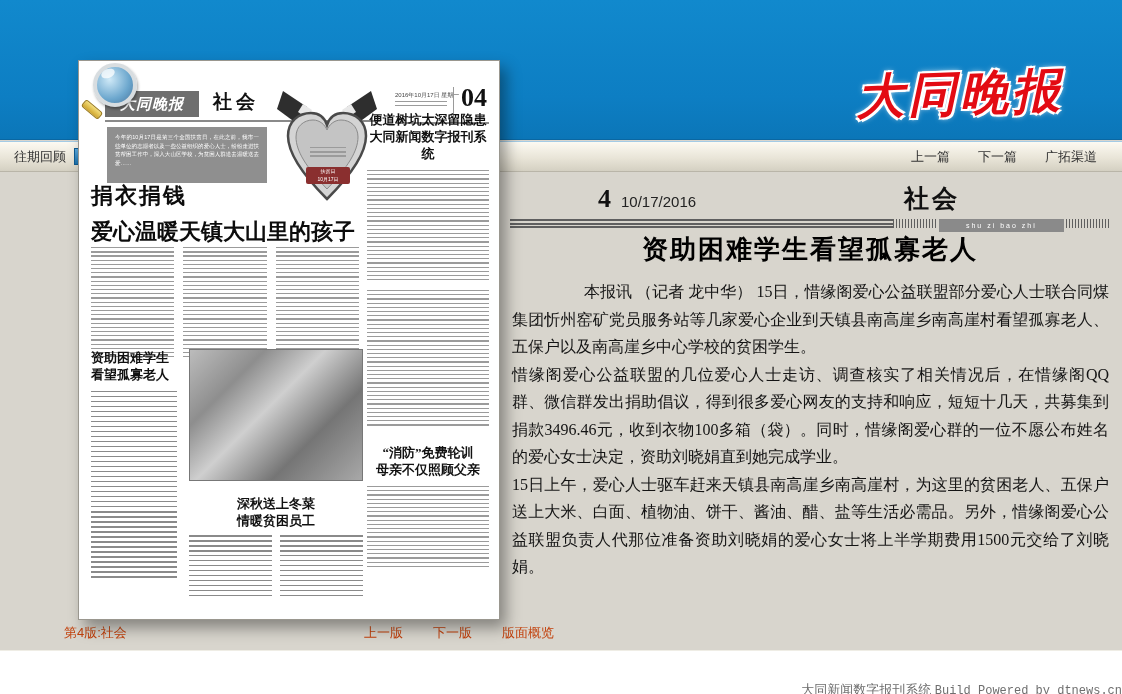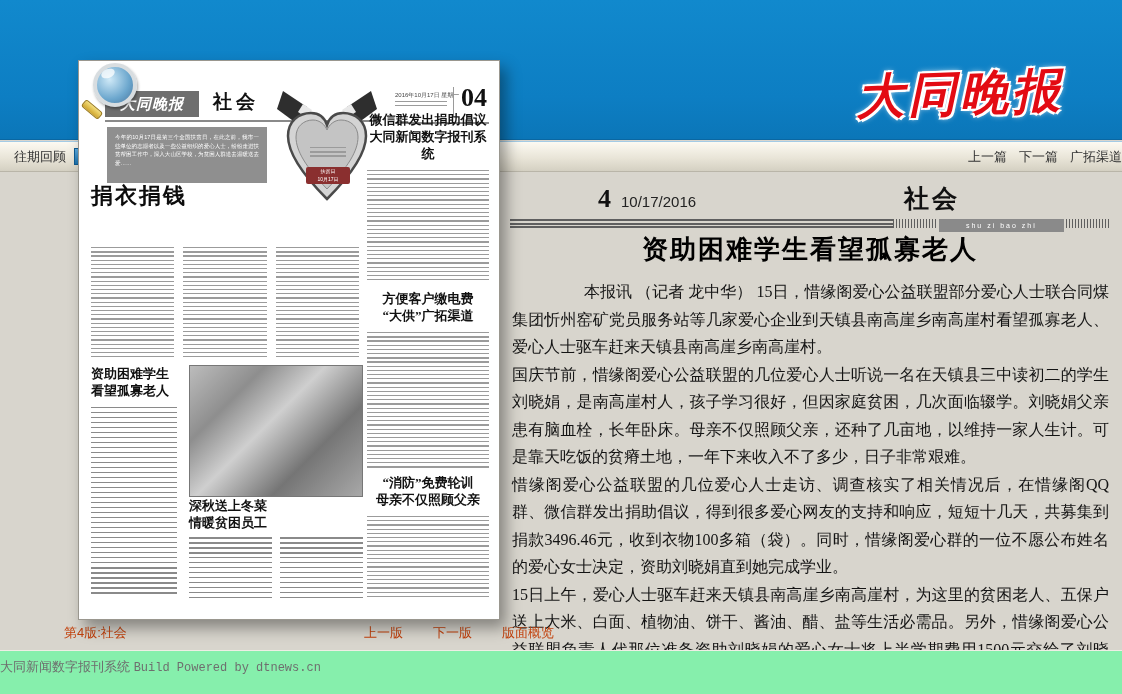--- a/index.html
+++ b/index.html
@@ -16,21 +16,21 @@
   .logo { position:absolute; right:58px; top:62px; font-family:"DejaVu Serif","Liberation Serif",serif;
           font-weight:bold; font-style:italic; font-size:48px; letter-spacing:4px; color:#e30b13;
           transform:rotate(-2deg);
           text-shadow:0 0 4px #fff,0 0 7px #fff,2px 2px 0 #fff,-2px -2px 0 #fff,2px -2px 0 #fff,-2px 2px 0 #fff; }
 
   
   .toolbar { position:absolute; left:0; top:141px; width:1122px; height:31px;
              background:linear-gradient(#fcfaf2,#e9e5d8 55%,#d4d0c2); border-top:1px solid #a3cbe5;
              border-bottom:1px solid #b9b5a8; display:flex; align-items:center; font-size:13px; color:#333; }
   .toolbar .left { display:flex; align-items:center; margin-left:14px; }
-  .toolbar .right { position:absolute; right:0; display:flex; gap:12px; }
+  .toolbar .right { position:absolute; right:25px; display:flex; gap:28px; }
   .toolbar .tlnk { cursor:pointer; color:#333; }
   .cal-btn { width:24px; height:17px; margin-left:8px; background:linear-gradient(#5aa9de,#1b72ad);
              border:1px solid #0f5c92; display:flex; align-items:center; justify-content:center; cursor:pointer; }
   .cal-grid { width:14px; height:9px; border:1px solid #fff;
               background-image:linear-gradient(#fff 1px,transparent 1px),linear-gradient(90deg,#fff 1px,transparent 1px);
               background-size:4px 4px; }
   .cal-arrow { width:15px; height:17px; margin-left:1px; background:linear-gradient(#ffffff,#cfe7f6);
                border:1px solid #7fb3d6; color:#1b72ad; font-size:8px; line-height:15px; text-align:center; cursor:pointer; }
   .srch-ic { margin:0 5px 0 46px; cursor:pointer; display:flex; }
 
@@ -75,27 +75,27 @@
   .hl-main .l1 { font-size:22px; letter-spacing:2px; }
   .hl-main .l2 { font-size:22px; letter-spacing:0px; margin-top:6px; white-space:nowrap; }
 
   .sub-hl { font-family:"Liberation Serif",serif; font-weight:bold; color:#111; font-size:13px;
             line-height:17px; text-align:center; }
   .rcol { position:absolute; left:288px; top:50px; width:122px; }
   .rcol .ft { width:122px; }
   .lcols { position:absolute; left:12px; top:186px; width:268px; display:flex; gap:9px; }
   .lcols .c { flex:1; height:112px; }
 
-  .midrow { position:absolute; left:12px; top:304px; width:272px; display:flex; gap:12px; }
+  .midrow { position:absolute; left:12px; top:288px; width:272px; display:flex; gap:12px; }
   .midcol-l { width:90px; }
   .midcol-l .sub-hl { text-align:left; }
   .midcol-r { width:174px; }
   .photo { width:174px; height:132px; border:1px solid #777;
            background:linear-gradient(135deg,#bcbcbc 0%,#8e8e8e 25%,#cfcfcf 45%,#757575 70%,#a8a8a8 100%); }
-  .midcol-r .sub-hl { text-align:left; margin-top:0; }
+  .midcol-r .sub-hl { text-align:center; margin-top:14px; }
   .mini2 { display:flex; gap:8px; margin-top:6px; }
   .mini2 .c { flex:1; height:64px; }
 
   
   .pgheader { position:absolute; left:510px; top:182px; width:600px; height:48px; }
   .pgh-text { display:flex; align-items:baseline; }
   .pgh-num { margin-left:88px; font-size:26px; font-weight:bold; font-family:"Liberation Serif",serif; color:#111; }
   .pgh-date { margin-left:10px; font-size:15px; color:#222; }
   .pgh-sec { margin-left:208px; font-size:25px; font-weight:bold; font-family:"Liberation Serif",serif;
              letter-spacing:3px; color:#111; }
@@ -111,22 +111,22 @@
                font-family:"Liberation Serif",serif; font-weight:bold; font-size:26px; color:#000; letter-spacing:2px; }
   .art-body { position:absolute; left:512px; top:278px; width:597px; font-family:"Liberation Serif","DejaVu Serif",serif;
               font-size:16px; line-height:27.5px; color:#141414; text-align:justify; }
   .art-body p.ind { text-indent:4.5em; }
 
   
   .botbar { position:absolute; left:0; top:620px; width:1122px; height:28px; font-size:13px; color:#c2410c; }
   .bot-left { position:absolute; left:64px; top:4px; }
   .bot-links { position:absolute; left:348px; top:4px; display:flex; gap:14px; }
   .bot-links span { cursor:pointer;margin-left:16px; }
-  .footer { position:absolute; left:0; top:650px; width:1122px; height:44px; background:#86efac;
-            border-top:1px solid #efede5; text-align:left; color:#6e6e6e; font-size:13px; padding-top:7px; }
+  .footer { position:absolute; left:0; top:650px; width:1122px; height:44px; background:#ffffff;
+            border-top:1px solid #efede5; text-align:right; color:#6e6e6e; font-size:13px; padding-top:30px; }
   .footer .en { font-family:"Liberation Mono","DejaVu Sans Mono",monospace; font-size:12px; }
 </style>
 </head>
 <body>
 
 <div id="app">
 
   <div class="topbar">
     <div class="logo">大同晚报</div>
   </div>
@@ -184,34 +184,31 @@
       </svg>
       <div class="figs ft"></div>
       <div class="heart-banner">
         <div>扶贫日</div>
         <div>10月17日</div>
       </div>
     </div>
 
     <div class="hl-main">
       <div class="l1">捐衣捐钱</div>
+      <div class="l2">爱心温暖天镇大山里的孩子</div>
     </div>
 
     <div class="rcol">
       <div class="sub-hl">
-        <div>微信群发出捐助倡议</div>
+        <div>便道树坑太深留隐患</div>
         <div>大同新闻数字报刊系统</div>
       </div>
       <div class="ft" style="height:112px; margin-top:8px;"></div>
-      <div class="sub-hl" style="margin-top:8px;">
-        <div>方便客户缴电费</div>
-        <div>“大供”广拓渠道</div>
-      </div>
       <div class="ft" style="height:138px; margin-top:8px;"></div>
-      <div class="sub-hl" style="margin-top:4px;">
+      <div class="sub-hl" style="margin-top:16px;">
         <div>“消防”免费轮训</div>
         <div>母亲不仅照顾父亲</div>
       </div>
       <div class="ft" style="height:82px; margin-top:8px;"></div>
     </div>
 
     <div class="lcols">
       <div class="c ft"></div>
       <div class="c ft"></div>
       <div class="c ft"></div>
@@ -249,22 +246,21 @@
       <div class="rl a"></div>
         <div class="rh"></div>
       <div class="pill">shu zi bao zhi</div>
       <div class="rh"></div>
         <div class="rl b"></div>
     </div>
   </div>
 
   <div class="art-title">资助困难学生看望孤寡老人</div>
   <div class="art-body">
-    <p class="ind">本报讯 （记者 龙中华） 15日，惜缘阁爱心公益联盟部分爱心人士联合同煤集团忻州窑矿党员服务站等几家爱心企业到天镇县南高崖乡南高崖村看望孤寡老人、爱心人士驱车赶来天镇县南高崖乡南高崖村。</p>
-    <p>国庆节前，惜缘阁爱心公益联盟的几位爱心人士听说一名在天镇县三中读初二的学生刘晓娟，是南高崖村人，孩子学习很好，但因家庭贫困，几次面临辍学。刘晓娟父亲患有脑血栓，长年卧床。母亲不仅照顾父亲，还种了几亩地，以维持一家人生计。可是靠天吃饭的贫瘠土地，一年下来收入不了多少，日子非常艰难。</p>
+    <p class="ind">本报讯 （记者 龙中华） 15日，惜缘阁爱心公益联盟部分爱心人士联合同煤集团忻州窑矿党员服务站等几家爱心企业到天镇县南高崖乡南高崖村看望孤寡老人、五保户以及南高崖乡中心学校的贫困学生。</p>
     <p>惜缘阁爱心公益联盟的几位爱心人士走访、调查核实了相关情况后，在惜缘阁QQ群、微信群发出捐助倡议，得到很多爱心网友的支持和响应，短短十几天，共募集到捐款3496.46元，收到衣物100多箱（袋）。同时，惜缘阁爱心群的一位不愿公布姓名的爱心女士决定，资助刘晓娟直到她完成学业。</p>
     <p>15日上午，爱心人士驱车赶来天镇县南高崖乡南高崖村，为这里的贫困老人、五保户送上大米、白面、植物油、饼干、酱油、醋、盐等生活必需品。另外，惜缘阁爱心公益联盟负责人代那位准备资助刘晓娟的爱心女士将上半学期费用1500元交给了刘晓娟。</p>
   </div>
 
   <div class="botbar">
     <div class="bot-left">第4版:社会</div>
     <div class="bot-links">
       <span>上一版</span>
       <span>下一版</span>
       <span>版面概览</span>

